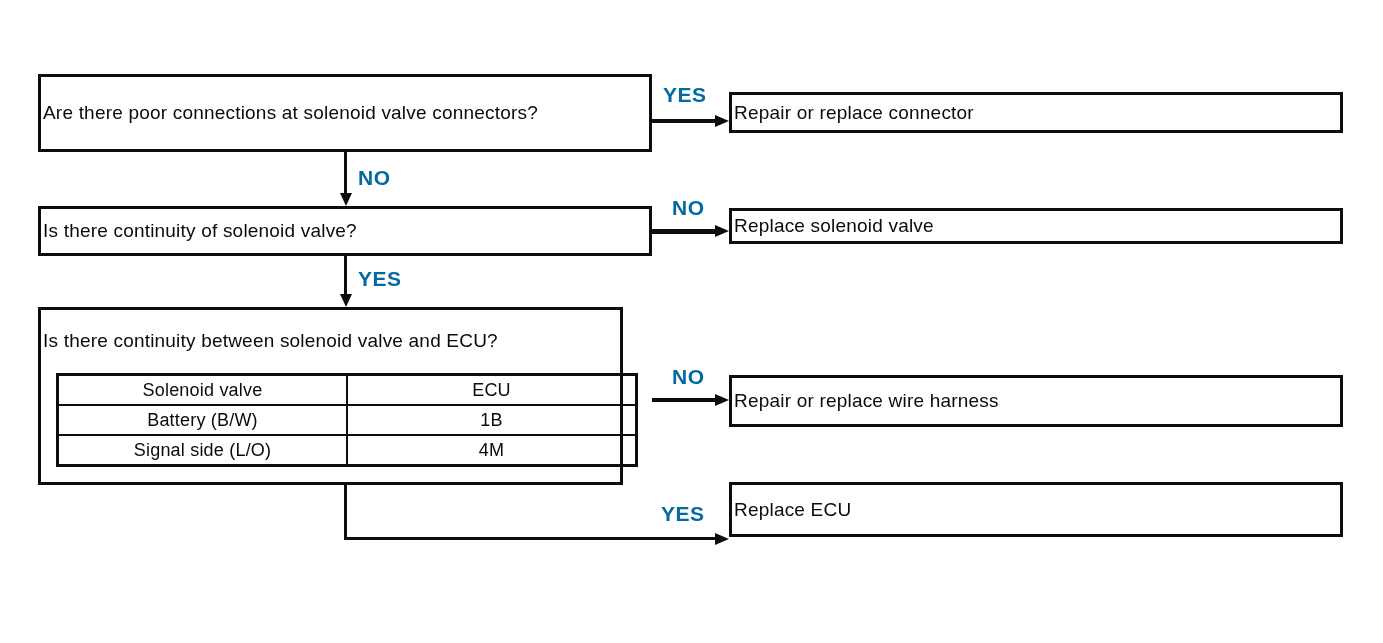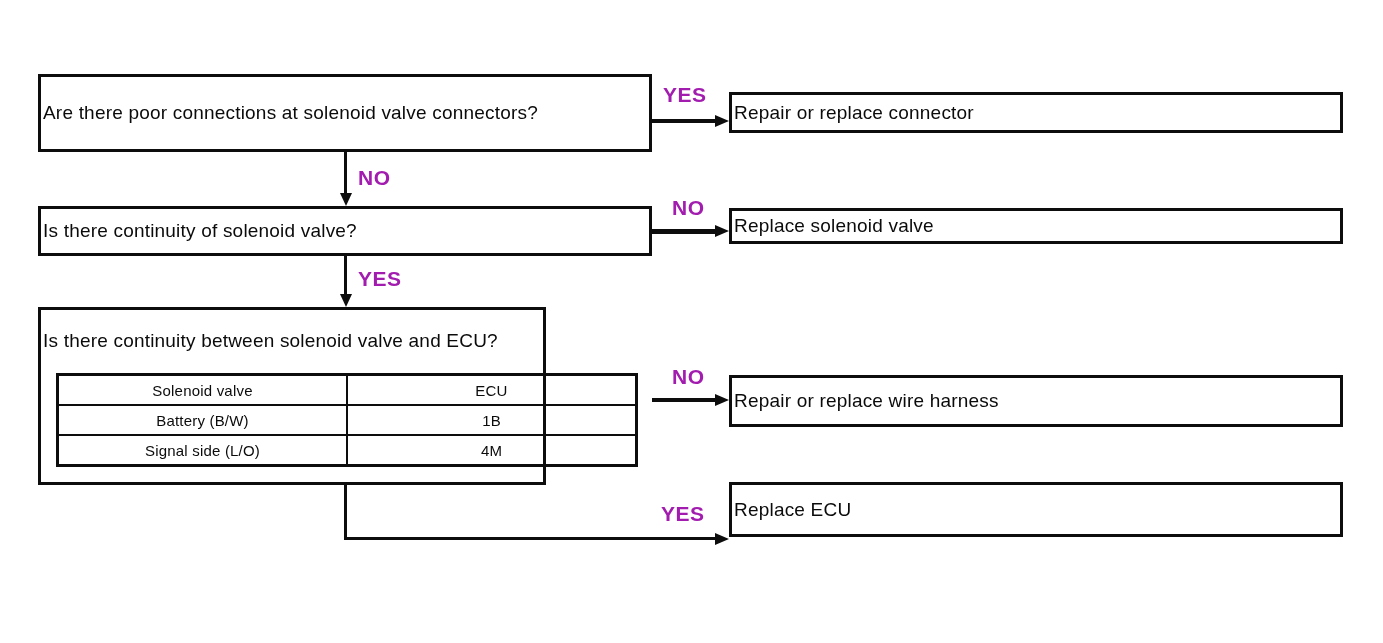--- a/index.html
+++ b/index.html
@@ -22,21 +22,21 @@
     letter-spacing:0.2px;
   }
   .box .txt{padding-left:2px;line-height:1.45;}
   .q3{display:block;}
   .q3 .txt{display:block;padding-top:17px;}
   .edge-label{
     position:absolute;
     font-weight:bold;
     font-size:21px;
     letter-spacing:0.5px;
-    color:#a21caf;
+    color:#0369a1;
     white-space:nowrap;
   }
   .line{position:absolute;background:#0d0d0d;}
   .arrowhead-right{
     position:absolute;width:0;height:0;
     border-top:6px solid transparent;
     border-bottom:6px solid transparent;
     border-left:14px solid #0d0d0d;
   }
   .arrowhead-down{
@@ -50,21 +50,21 @@
     left:15px;top:63px;
     width:582px;
     border-collapse:collapse;
     table-layout:fixed;
   }
   table.pintable td{
     border:2px solid #0d0d0d;
     height:28px;
     text-align:center;
     vertical-align:middle;
-    font-size:15px;
+    font-size:18px;
     padding:0;
   }
   table.pintable{border:3px solid #0d0d0d;}
 </style>
 </head>
 <body>
 
 <div class="stage">
 
   <div class="box" style="left:38px;top:74px;width:614px;height:78px;">
@@ -92,21 +92,21 @@
   <div class="arrowhead-right" style="left:715px;top:225px;"></div>
 
   <div class="box" style="left:729px;top:208px;width:614px;height:36px;">
     <div class="txt">Replace solenoid valve</div>
   </div>
 
   <div class="line" style="left:344px;top:256px;width:3px;height:44px;"></div>
   <div class="arrowhead-down" style="left:340px;top:294px;"></div>
   <div class="edge-label" style="left:358px;top:267px;">YES</div>
 
-  <div class="box q3" style="left:38px;top:307px;width:508px;height:178px;">
+  <div class="box q3" style="left:38px;top:307px;width:585px;height:178px;">
     <div class="txt">Is there continuity between solenoid valve and ECU?</div>
     <table class="pintable">
       <tbody>
         <tr>
           <td>Solenoid valve</td>
           <td>ECU</td>
         </tr>
         <tr>
           <td>Battery (B/W)</td>
           <td>1B</td>

